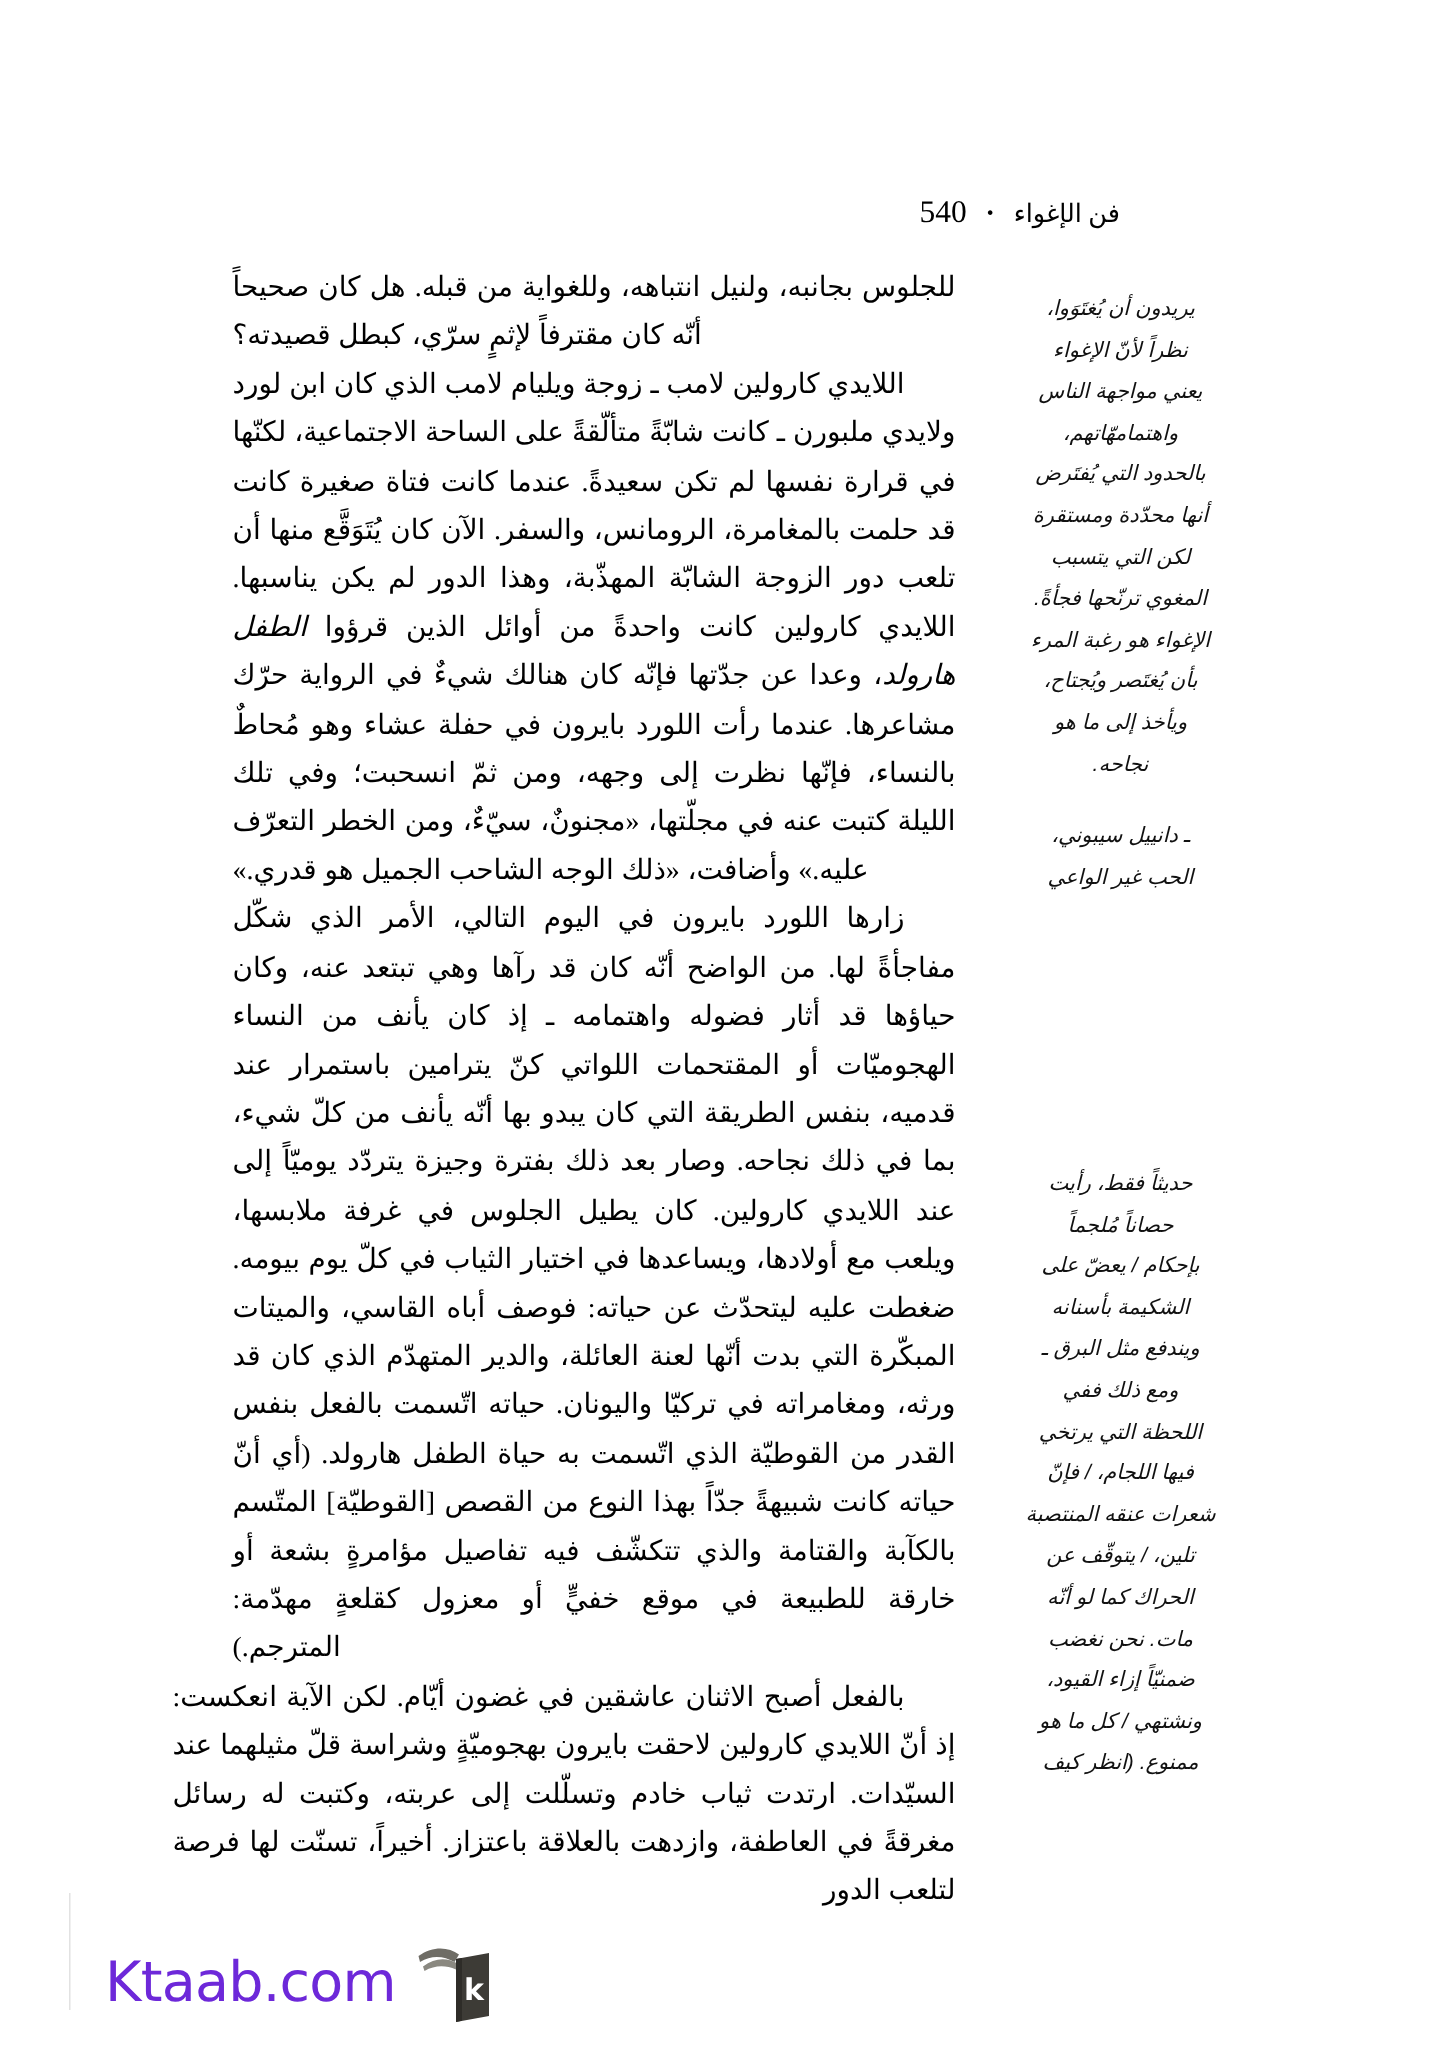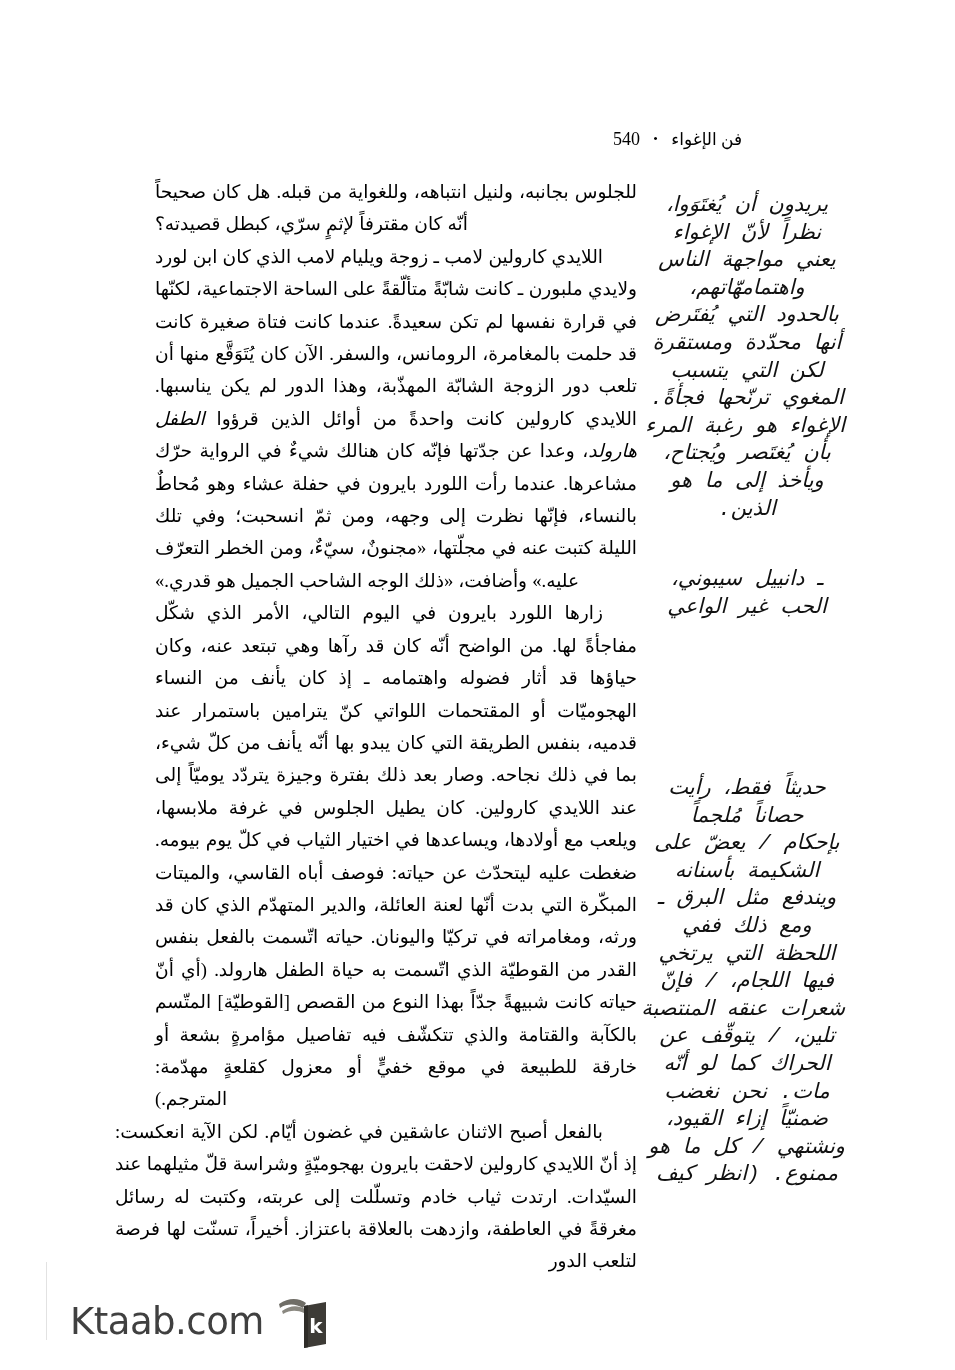--- a/index.html
+++ b/index.html
@@ -43,21 +43,21 @@
     font-family: "Liberation Serif", "DejaVu Serif", serif;
   }
   .running-head .rh-dot {
     display: inline-block;
     margin: 0 9px;
     vertical-align: 2px;
     font-size: 13px;
   }
   .running-head .rh-folio {
     font-family: "Liberation Serif", "DejaVu Serif", serif;
-    font-size: 18px;
+    font-size: 21px;
   }
 
   
   .body-column {
     position: absolute;
     top: 176px;
     right: 318px;
     width: 522px;
     direction: rtl;
     text-align: justify;
@@ -82,33 +82,33 @@
     font-style: italic;
   }
 
   
   .margin-note {
     position: absolute;
     right: 110px;
     width: 196px;
     direction: rtl;
     text-align: center;
-    font-family: Liberation Mono, monospace;
+    font-family: Liberation Sans, sans-serif;
     font-style: italic;
-    font-size: 21px;
+    font-size: 14px;
     line-height: 27.6px;
     color: #111111;
   }
   .margin-note .line {
     display: block;
     white-space: nowrap;
   }
   .margin-note .attrib {
     display: block;
-    margin-top: 43px;
+    margin-top: 20px;
   }
   #margin-note-1 { top: 192px; }
   #margin-note-2 { top: 775px; }
 
   
   .watermark {
     position: absolute;
     left: 70px;
     bottom: 18px;
     height: 62px;
@@ -119,21 +119,21 @@
   .wm-logo {
     position: relative;
     width: 52px;
     height: 58px;
   }
   .wm-logo svg { display: block; }
   .wm-text {
     font-family: "DejaVu Sans", "Liberation Sans", sans-serif;
     font-size: 37px;
     line-height: 1;
-    color: #404040;
+    color: #6d28d9;
     letter-spacing: -0.5px;
     direction: ltr;
   }
 </style>
 </head>
 <body>
 
 <div class="scan-gutter"></div>
 
 <div class="running-head">
@@ -161,21 +161,21 @@
   <span class="line">نظراً لأنّ الإغواء</span>
   <span class="line">يعني مواجهة الناس</span>
   <span class="line">واهتمامهّاتهم،</span>
   <span class="line">بالحدود التي يُفتَرض</span>
   <span class="line">أنها محدّدة ومستقرة</span>
   <span class="line">لكن التي يتسبب</span>
   <span class="line">المغوي ترنّحها فجأةً.</span>
   <span class="line">الإغواء هو رغبة المرء</span>
   <span class="line">بأن يُغتَصر ويُجتاح،</span>
   <span class="line">ويأخذ إلى ما هو</span>
-  <span class="line">الذين.</span>
+  <span class="line">نجاحه.</span>
   <span class="attrib line">ـ دانييل سيبوني،</span>
   <span class="line">الحب غير الواعي</span>
 </div>
 
 <div class="margin-note" id="margin-note-2">
   <span class="line">حديثاً فقط، رأيت</span>
   <span class="line">حصاناً مُلجماً</span>
   <span class="line">بإحكام / يعضّ على</span>
   <span class="line">الشكيمة بأسنانه</span>
   <span class="line">ويندفع مثل البرق ـ</span>

